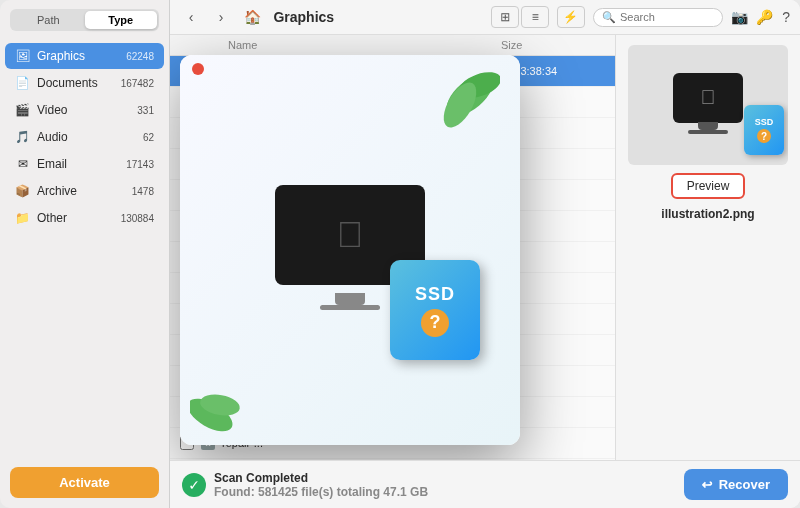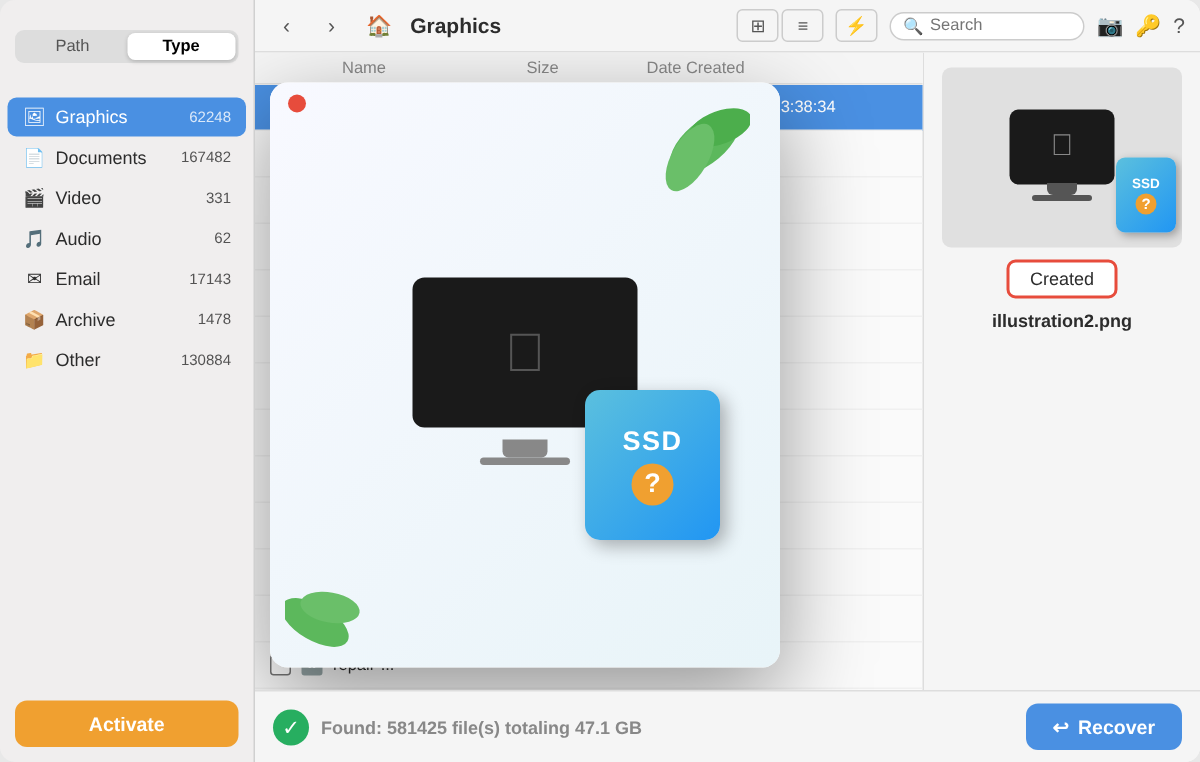--- a/index.html
+++ b/index.html
@@ -34,21 +34,21 @@
       color: #2c2c2c;
     }
 
     .app-subtitle {
       font-size: 10px;
       color: #888;
     }
 
     .tab-row {
       display: flex;
-      margin: 20px 10px;
+      margin: 9px 10px;
       background: #ddd;
       border-radius: 6px;
       padding: 2px;
     }
 
     .tab-btn {
       flex: 1;
       text-align: center;
       font-size: 11px;
       padding: 3px 0;
@@ -702,21 +702,20 @@
   </div>
 
   <div class="file-list-area">
     <div class="file-list">
 
       <div class="file-list-header">
         <div class="col-check"></div>
         <div class="col-icon"></div>
         <div class="col-name">Name</div>
         <div class="col-size">Size</div>
-        <div class="col-date">Date Created</div>
         <div class="col-action"></div>
       </div>
 
       <div id="file-rows-container">
           <div class="file-row selected">
       <input type="checkbox" class="file-checkbox" checked="" style="margin-right: 4px;">
       <div class="file-icon">
         <div style="width:14px;height:14px;border-radius:2px;background:#e74c3c;display:flex;align-items:center;justify-content:center;font-size:7px;color:white;font-weight:bold;">W</div>
       </div>
       <div class="file-name">illustration2.png</div>
@@ -847,21 +846,21 @@
             <span class="apple-logo-preview"></span>
           </div>
           <div class="mac-stand"></div>
           <div class="mac-base"></div>
         </div>
         <div style="position:absolute;right:4px;bottom:10px;width:40px;height:50px;background:linear-gradient(135deg,#5bc0de,#2196F3);border-radius:6px;display:flex;flex-direction:column;align-items:center;justify-content:center;box-shadow:2px 2px 6px rgba(0,0,0,0.3);">
           <span style="font-size:9px;font-weight:900;color:white;">SSD</span>
           <div style="width:14px;height:14px;background:#f0a030;border-radius:50%;display:flex;align-items:center;justify-content:center;font-size:10px;font-weight:900;color:white;margin-top:2px;">?</div>
         </div>
       </div>
-      <button class="preview-btn">Created</button>
+      <button class="preview-btn">Preview</button>
       <div class="preview-filename">illustration2.png</div>
     </div>
 
     <div class="popup-overlay">
       <div class="popup-close"></div>
       <div class="popup-illustration">
 
         <svg style="position:absolute;top:10px;right:20px;width:80px;height:80px;" viewBox="0 0 80 80">
           <ellipse cx="50" cy="30" rx="28" ry="14" fill="#5cb85c" transform="rotate(-40 50 30)"></ellipse>
           <ellipse cx="60" cy="20" rx="22" ry="11" fill="#4cae4c" transform="rotate(-20 60 20)"></ellipse>
@@ -888,20 +887,21 @@
           </div>
         </div>
       </div>
     </div>
 
   </div>
 
   <div class="status-bar">
     <div class="scan-complete-icon">✓</div>
     <div class="scan-text">
+      <div class="scan-title">Scan Completed</div>
       <div class="scan-sub">Found: 581425 file(s) totaling 47.1 GB</div>
     </div>
     <button class="recover-btn">
       <span>↩</span>
       <span>Recover</span>
     </button>
   </div>
 </div>
 
 </body></html>

